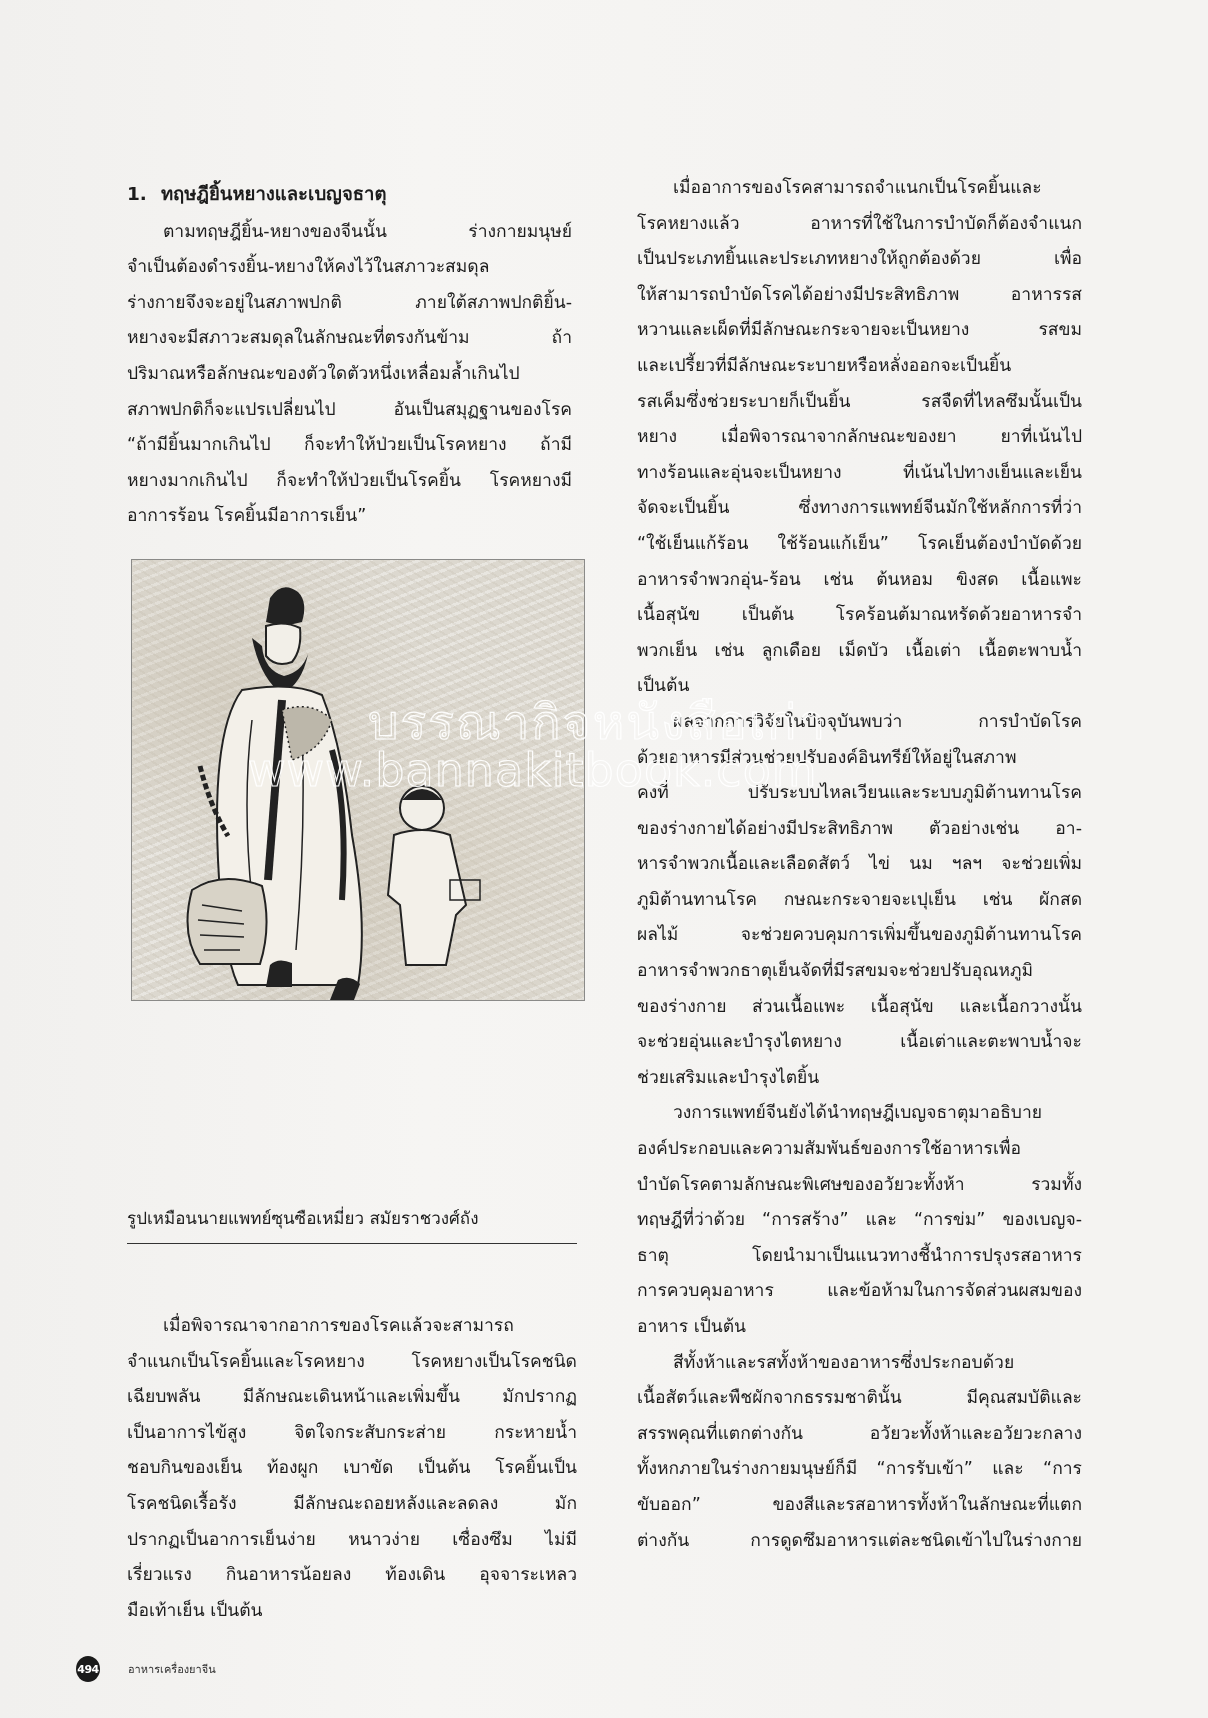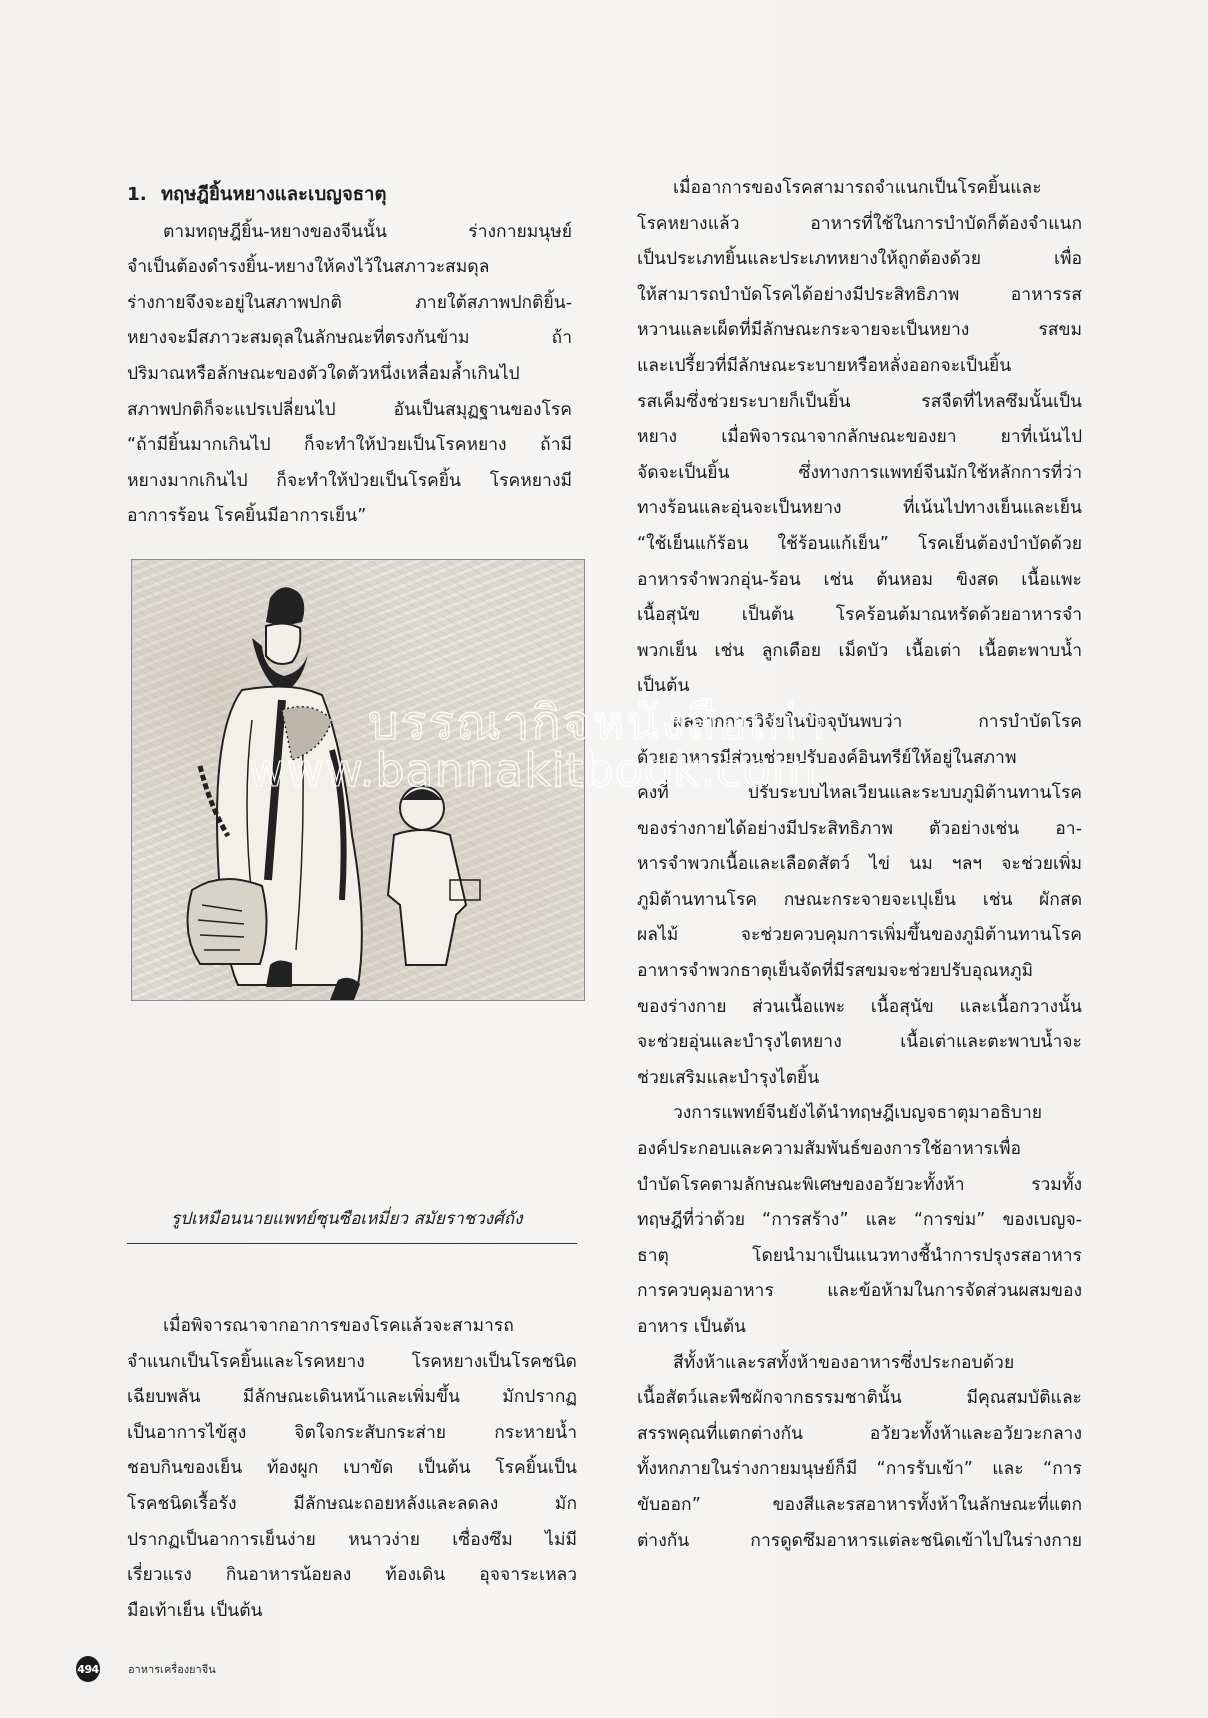--- a/index.html
+++ b/index.html
@@ -43,21 +43,21 @@
       radial-gradient(ellipse at 70% 70%, rgba(200,190,170,0.30), transparent 45%),
       radial-gradient(ellipse at 40% 85%, rgba(180,170,150,0.25), transparent 40%),
       repeating-linear-gradient(33deg, rgba(170,160,140,0.12) 0 2px, transparent 2px 7px),
       repeating-linear-gradient(-21deg, rgba(255,255,255,0.35) 0 3px, transparent 3px 9px),
       #dcd8cf;
     overflow: hidden;
   }
   .figure svg { position: absolute; left: 0; top: 0; }
   .caption {
     position: absolute; left: 127px; top: 1204px; width: 450px;
-    font-style: italic; font-size: 17px; white-space: nowrap; margin-left: 44px;
+    font-size: 17px; white-space: nowrap;
   }
   .caption-rule {
     position: absolute; left: 127px; top: 1243px; width: 450px; height: 0;
     border-top: 1.5px solid #333;
   }
   .watermark {
     position: absolute; color: transparent;
     -webkit-text-stroke: 1.2px rgba(255,255,255,0.95);
     white-space: nowrap; pointer-events: none;
     font-family: "DejaVu Sans", sans-serif;
@@ -151,22 +151,22 @@
   <div class="col col-right">
     <div>
       <span class="line indent">เมื่ออาการของโรคสามารถจำแนกเป็นโรคยิ้นและ</span>
       <span class="line">โรคหยางแล้ว  อาหารที่ใช้ในการบำบัดก็ต้องจำแนก</span>
       <span class="line">เป็นประเภทยิ้นและประเภทหยางให้ถูกต้องด้วย  เพื่อ</span>
       <span class="line">ให้สามารถบำบัดโรคได้อย่างมีประสิทธิภาพ อาหารรส</span>
       <span class="line">หวานและเผ็ดที่มีลักษณะกระจายจะเป็นหยาง  รสขม</span>
       <span class="line">และเปรี้ยวที่มีลักษณะระบายหรือหลั่งออกจะเป็นยิ้น</span>
       <span class="line">รสเค็มซึ่งช่วยระบายก็เป็นยิ้น  รสจืดที่ไหลซึมนั้นเป็น</span>
       <span class="line">หยาง  เมื่อพิจารณาจากลักษณะของยา  ยาที่เน้นไป</span>
+      <span class="line">ทางร้อนและอุ่นจะเป็นหยาง  ที่เน้นไปทางเย็นและเย็น</span>
       <span class="line">จัดจะเป็นยิ้น  ซึ่งทางการแพทย์จีนมักใช้หลักการที่ว่า</span>
-      <span class="line">ทางร้อนและอุ่นจะเป็นหยาง  ที่เน้นไปทางเย็นและเย็น</span>
       <span class="line">“ใช้เย็นแก้ร้อน ใช้ร้อนแก้เย็น” โรคเย็นต้องบำบัดด้วย</span>
       <span class="line">อาหารจำพวกอุ่น-ร้อน เช่น ต้นหอม ขิงสด เนื้อแพะ</span>
       <span class="line">เนื้อสุนัข  เป็นต้น  โรคร้อนต้มาณหรัดด้วยอาหารจำ</span>
       <span class="line">พวกเย็น เช่น ลูกเดือย เม็ดบัว เนื้อเต่า เนื้อตะพาบน้ำ</span>
       <span class="line last">เป็นต้น</span>
     </div>
     <div>
       <span class="line indent">ผลจากการวิจัยในปัจจุบันพบว่า  การบำบัดโรค</span>
       <span class="line">ด้วยอาหารมีส่วนช่วยปรับองค์อินทรีย์ให้อยู่ในสภาพ</span>
       <span class="line">คงที่  ปรับระบบไหลเวียนและระบบภูมิต้านทานโรค</span>

